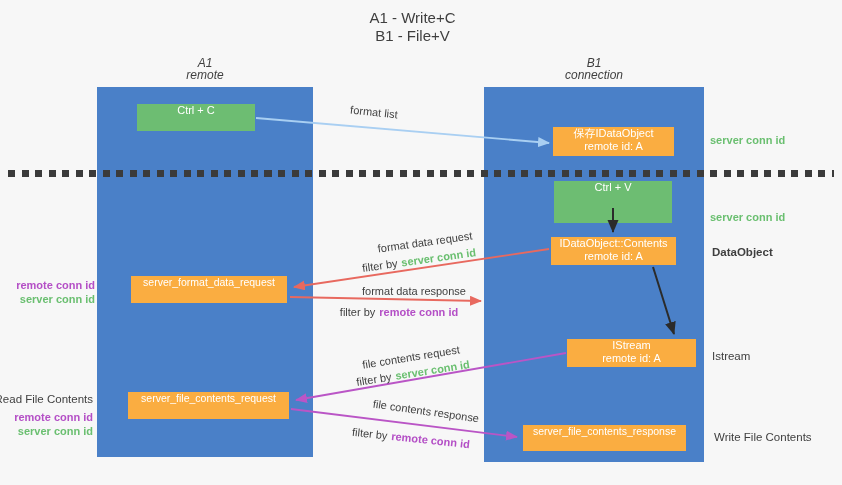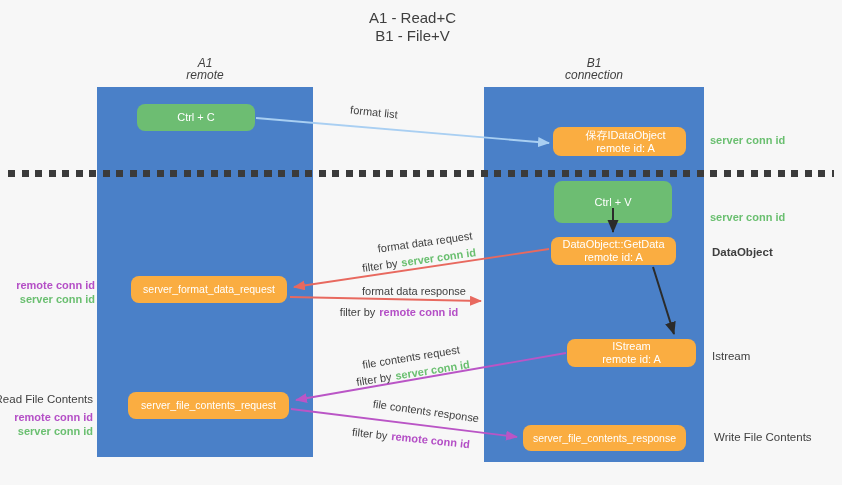--- a/index.html
+++ b/index.html
@@ -13,26 +13,26 @@
   .lane-a{left:97px;top:87px;width:216px;height:370px;}
   .lane-b{left:484px;top:87px;width:220px;height:375px;}
 
   .lane-header{position:absolute;text-align:center;font-size:12px;line-height:12px;color:#3f3f3f;font-style:italic;}
   .lane-header-a{left:97px;top:57px;width:216px;}
   .lane-header-b{left:484px;top:57px;width:220px;}
 
   .dotted-line{position:absolute;left:8px;top:170px;width:826px;height:7px;z-index:5;
     background:repeating-linear-gradient(90deg,#3b3b3b 0 7px,transparent 7px 13.5px);}
 
-  .node{position:absolute;display:flex;flex-direction:column;align-items:center;justify-content:center;
-        color:#ffffff;font-size:11px;line-height:13px;text-align:center;z-index:4;border-radius:8px;}
+  .node{position:absolute;display:flex;flex-direction:column;align-items:center;
+        color:#ffffff;font-size:11px;line-height:13px;text-align:center;z-index:4;}
   .node.green{background:#6dbd72;}
   .node.orange{background:#faad41;}
   .n-ctrl-c{left:137px;top:104px;width:118px;height:27px;}
-  .n-save{left:553px;top:127px;width:121px;height:29px;padding-left:12px;}
+  .n-save{left:553px;top:127px;width:121px;height:29px;}
   .n-ctrl-v{left:554px;top:181px;width:118px;height:42px;}
   .n-getdata{left:551px;top:237px;width:125px;height:28px;}
   .n-fmt-resp{left:487px;top:288px;width:158px;height:26px;font-size:10.5px;}
   .n-fmt-req{left:131px;top:276px;width:156px;height:27px;font-size:10.5px;}
   .n-istream{left:567px;top:339px;width:129px;height:28px;}
   .n-file-req{left:128px;top:392px;width:161px;height:27px;font-size:10.5px;}
   .n-file-resp{left:523px;top:425px;width:163px;height:26px;font-size:10.5px;}
 
   .edge-label{position:absolute;font-size:11px;color:#3f3f3f;white-space:nowrap;z-index:7;
               transform-origin:center;}
@@ -49,21 +49,21 @@
   .read-label{position:absolute;text-align:right;font-size:11.5px;color:#3f3f3f;white-space:nowrap;z-index:7;}
 
   svg.arrows{position:absolute;left:0;top:0;z-index:6;pointer-events:none;}
 </style>
 </head>
 <body>
 
 <div class="canvas">
 
   <div class="title">
-    <div>A1 - Read+C</div>
+    <div>A1 - Write+C</div>
     <div>B1 - File+V</div>
   </div>
 
   <div class="lane-header lane-header-a">
     <div>A1</div>
     <div>remote</div>
   </div>
   <div class="lane-header lane-header-b">
     <div>B1</div>
     <div>connection</div>
@@ -78,21 +78,21 @@
     <div>Ctrl + C</div>
   </div>
   <div class="node orange n-save">
     <div>保存IDataObject</div>
     <div>remote id: A</div>
   </div>
   <div class="node green n-ctrl-v">
     <div>Ctrl + V</div>
   </div>
   <div class="node orange n-getdata">
-    <div>DataObject::GetData</div>
+    <div>IDataObject::Contents</div>
     <div>remote id: A</div>
   </div>
   <div class="node orange n-fmt-req">
     <div>server_format_data_request</div>
   </div>
   <div class="node orange n-istream">
     <div>IStream</div>
     <div>remote id: A</div>
   </div>
   <div class="node orange n-file-req">

